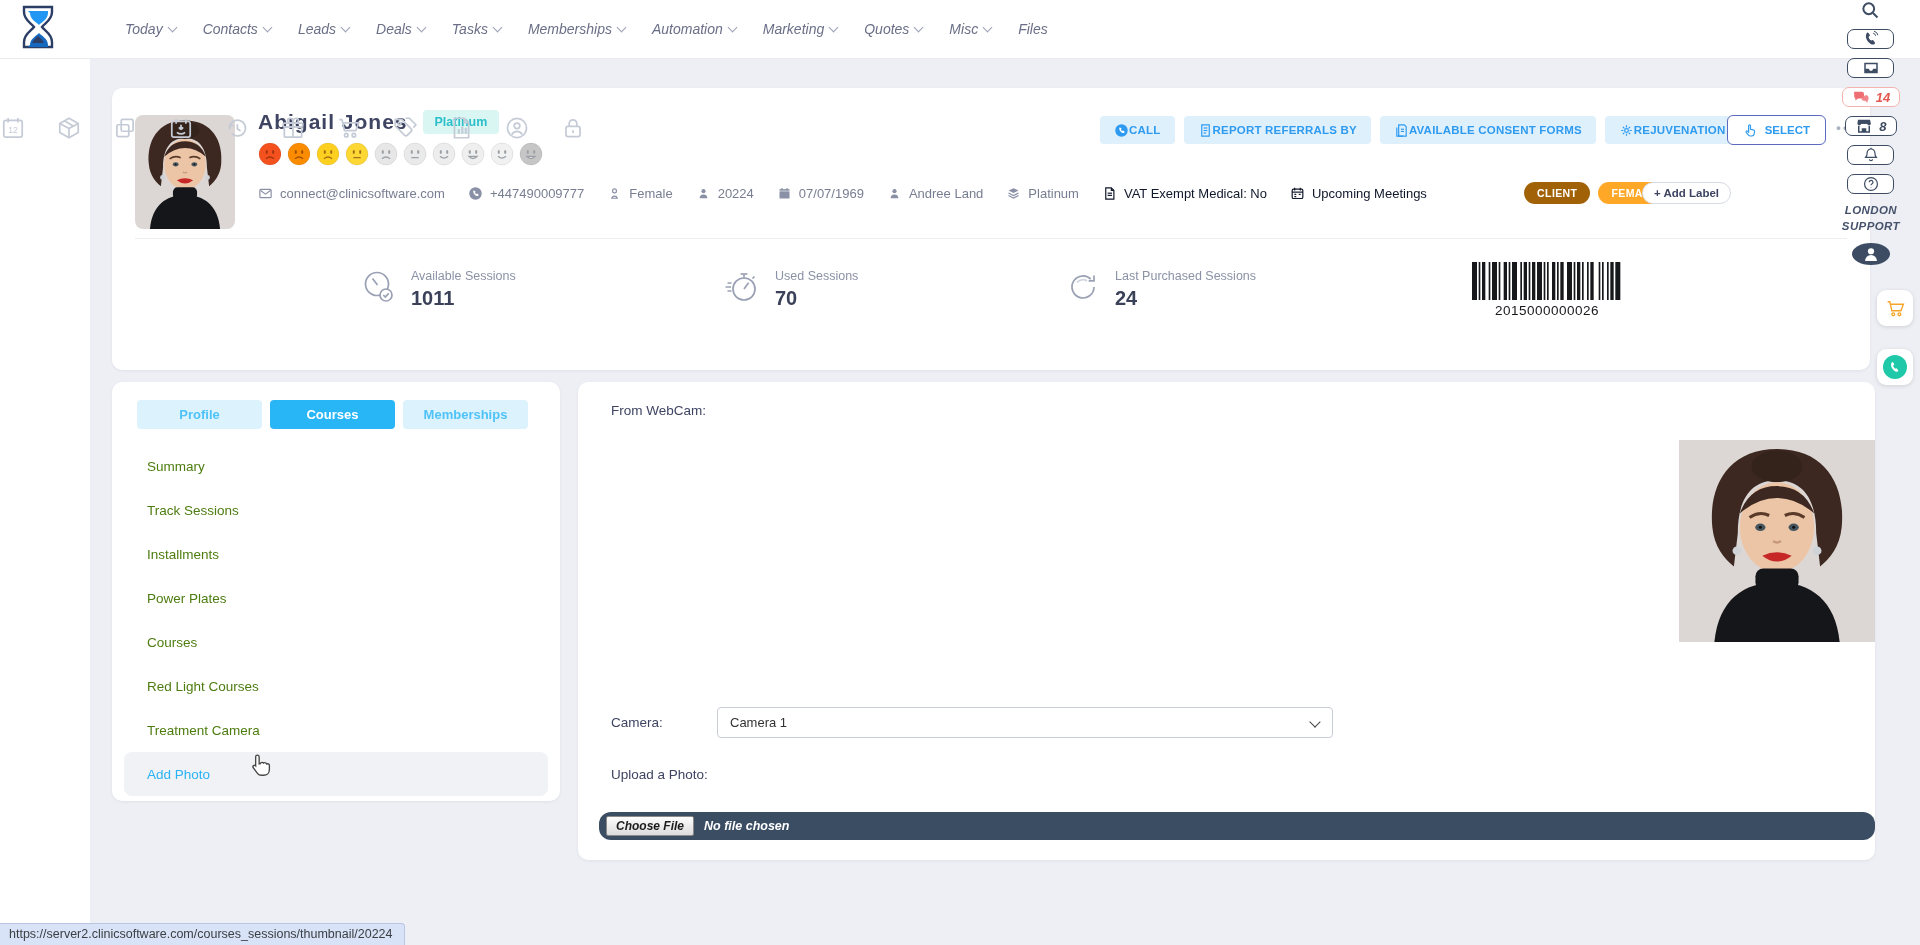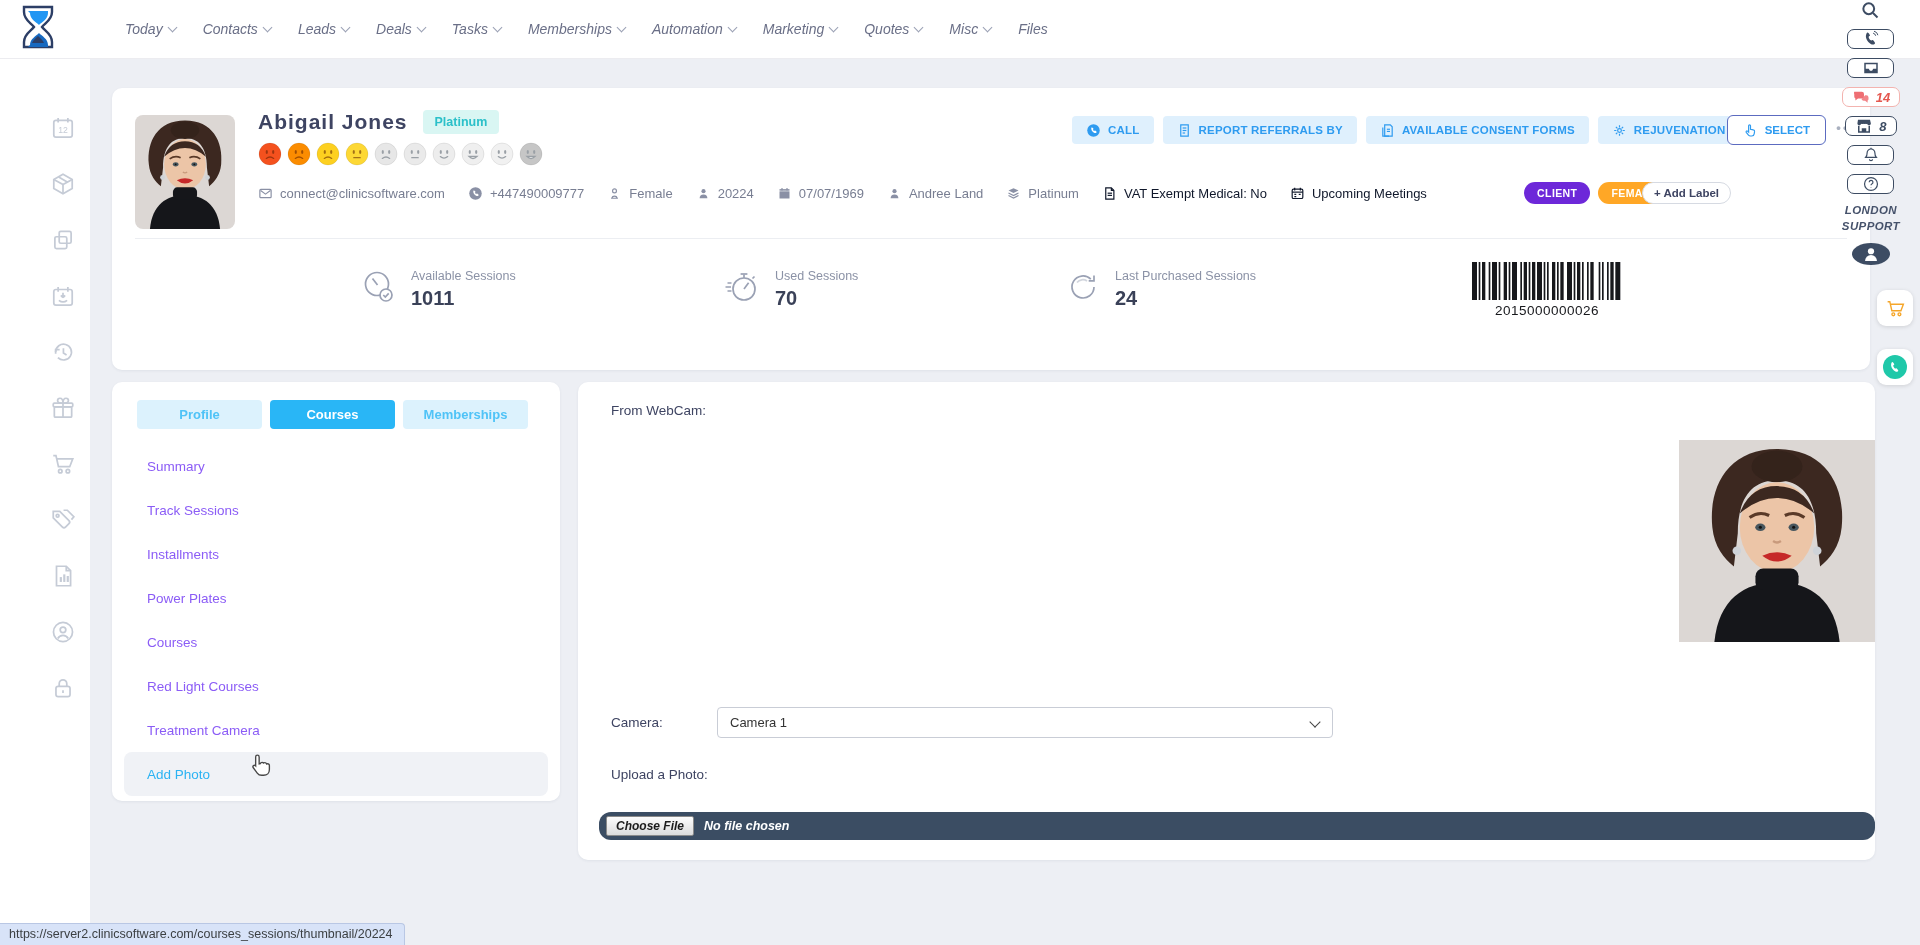--- a/index.html
+++ b/index.html
@@ -26,21 +26,21 @@
   .icon-btn svg { width:18px; height:18px; }
   .icon-btn .cnt { font-size:13px; font-weight:bold; }
   .icon-btn.alert { border-color:#f3b3af; color:#ee6e73; }
   .icon-btn.alert .cnt { color:#e4574f; }
   .loc-label { font-size:11.5px; font-weight:bold; color:#46526b; text-align:center; line-height:1.35; letter-spacing:.4px; margin:0 4px; }
   .avatar-btn { width:38px; height:38px; border-radius:50%; background:#3d4c63; display:flex; align-items:center; justify-content:center; color:#fff; cursor:pointer; }
   .avatar-btn svg { width:22px; height:22px; }
 
   
   .sidebar { position:absolute; top:58px; left:0; bottom:0; width:90px; background:#fff; z-index:5; }
-  .side-icons { display:flex; flex-direction:column; align-items:center; padding-top:57px; gap:30px;padding-left:36px; }
+  .side-icons { display:flex; flex-direction:row; align-items:center; padding-top:57px; gap:30px; }
   .side-icon { width:26px; height:26px; color:#c5cbd6; cursor:pointer; }
   .side-icon svg { width:26px; height:26px; }
 
   
   .card { position:absolute; background:#fff; border-radius:10px; box-shadow:0 1px 3px rgba(40,50,80,.07); }
   #client-card { left:112px; top:88px; width:1758px; height:282px; }
   #tabs-card   { left:112px; top:382px; width:448px;  height:419px; }
   #webcam-card { left:578px; top:382px; width:1297px; height:478px; }
 
   
@@ -55,21 +55,21 @@
 
   .info-row { position:absolute; left:146px; top:92px; height:26px; display:flex; align-items:center; gap:23px; font-size:13px; color:#787e92; }
   .info-item { display:flex; align-items:center; gap:7px; white-space:nowrap; }
   .info-item .i { width:15px; height:15px; color:#8a90a5; flex:none; }
   .info-item .i svg { width:15px; height:15px; }
   .info-item.link, .info-item.link .i { color:#0f172a; font-weight:normal; }
   .pill { color:#fff; font-size:10.5px; font-weight:bold; letter-spacing:.4px; padding:5px 13px; border-radius:999px; }
   .add-label { background:#fff; border:1px solid #d6dae2; color:#3e4462; font-size:11.5px; font-weight:bold; padding:4px 11px; border-radius:999px; cursor:pointer; white-space:nowrap; }
 
   .actions { position:absolute; top:28px; right:44px; display:flex; align-items:center; gap:9px; }
-  .action-btn { height:28px; padding:0 14px; background:#dff0fd; color:#2e9bf0; font-size:11.5px; font-weight:bold; letter-spacing:.2px; border-radius:4px; display:flex; align-items:center; gap:7px; cursor:pointer; white-space:nowrap; }
+  .action-btn { height:28px; padding:0 14px; background:#dff0fd; color:#2e9bf0; font-size:11.5px; font-weight:bold; letter-spacing:.2px; border-radius:4px; display:flex; align-items:center; gap:0; cursor:pointer; white-space:nowrap; }
   .action-btn .i, .select-btn .i { width:15px; height:15px; }
   .action-btn .i svg, .select-btn .i svg { width:15px; height:15px; }
   .select-btn { height:30px; padding:0 15px; background:#fff; border:1.6px solid #5c6bc0; border-radius:6px; color:#2e9bf0; font-size:11.5px; font-weight:bold; display:flex; align-items:center; gap:7px; cursor:pointer; }
   .more-dots { position:absolute; top:32px; right:14px; color:#a9b0bf; font-size:13px; letter-spacing:2px; cursor:pointer; font-weight:bold; }
 
   .hdr-divider { position:absolute; left:23px; right:23px; top:150px; border-top:1px solid #eceef2; }
 
   .stat { position:absolute; top:180px; display:flex; gap:13px; }
   .stat .i { width:38px; height:38px; color:#9aa1b4; }
   .stat .i svg { width:38px; height:38px; }
@@ -77,21 +77,21 @@
   .stat-value { font-size:20px; font-weight:bold; color:#3a4158; margin-top:4px; }
   #stat-0 { left:248px; } #stat-1 { left:612px; } #stat-2 { left:952px; }
   .barcode-box { position:absolute; left:1360px; top:174px; width:150px; text-align:center; }
   .barcode-num { font-size:13.5px; color:#17181c; margin-top:3px; letter-spacing:.5px; }
 
   
   .tabs { position:absolute; left:25px; top:18px; display:flex; gap:8px; }
   .tab { width:125px; height:29px; border-radius:4px; background:#dcf2fd; color:#4fc3f7; font-size:13px; font-weight:bold; display:flex; align-items:center; justify-content:center; cursor:pointer; }
   .tab.active { background:#29b6f6; color:#fff; }
   .menu { position:absolute; top:62px; left:0; right:0; }
-  .menu-item { height:44px; margin:0 12px; padding-left:23px; display:flex; align-items:center; font-size:13.5px; color:#8b5cf6; border-radius:8px; cursor:pointer; }
+  .menu-item { height:44px; margin:0 12px; padding-left:23px; display:flex; align-items:center; font-size:13.5px; color:#4d7c0f; border-radius:8px; cursor:pointer; }
   .menu-item.active { background:#f0f2f6; color:#2bb3f3; }
 
   
   .panel-label { position:absolute; font-size:13.5px; color:#3e4462; }
   .webcam-shot { position:absolute; right:0; top:58px; width:196px; height:202px; overflow:hidden; }
   .select-wrap { position:absolute; left:139px; top:325px; width:616px; height:31px; border:1px solid #c9cdd6; border-radius:4px; background:#fff; }
   .select-wrap::after { content:""; position:absolute; right:13px; top:10px; width:7px; height:7px; border-left:1.8px solid #444; border-bottom:1.8px solid #444; transform:rotate(-45deg); pointer-events:none; }
   .select-wrap select { width:100%; height:100%; border:none; outline:none; background:transparent; appearance:none; -webkit-appearance:none; font-family:"Liberation Sans",sans-serif; font-size:13px; color:#333; padding:0 12px; cursor:pointer; }
   .file-bar { position:absolute; left:21px; top:430px; width:1276px; height:28px; background:#3b4d63; border-radius:12px; display:flex; align-items:center; gap:10px; padding-left:7px;font-style:italic; }
   .choose-btn { background:linear-gradient(#fdfdfd,#dcdcdc); border:1px solid #8a8a8a; border-radius:2px; font-size:12px; color:#1c1c1c; padding:2px 9px; cursor:pointer; font-weight:bold; }
@@ -557,21 +557,21 @@
             <line x1="16.5" y1="2.8" x2="16.5" y2="7"></line>
             <line x1="3.5" y1="9.8" x2="20.5" y2="9.8"></line>
             <path d="M7 13.5h3M7 17h3M14 13.5h3"></path>
           </svg>
         </span>
         <span>Upcoming Meetings</span>
       </div>
     </div>
   <div class="info-row" style="left:auto; right:200px; gap:8px;">
 
-      <span class="pill" style="background-color: #6d28d9;">CLIENT</span>
+      <span class="pill" style="background-color: #a16207;">CLIENT</span>
 
       <span class="pill" style="background-color: rgb(255, 167, 38);">FEMALE</span>
     </div>
   <div class="info-row" style="left:auto; right:139px;">
     <span class="add-label">+ Add Label</span>
   </div>
 
   <div class="actions">
 
       <div class="action-btn">

